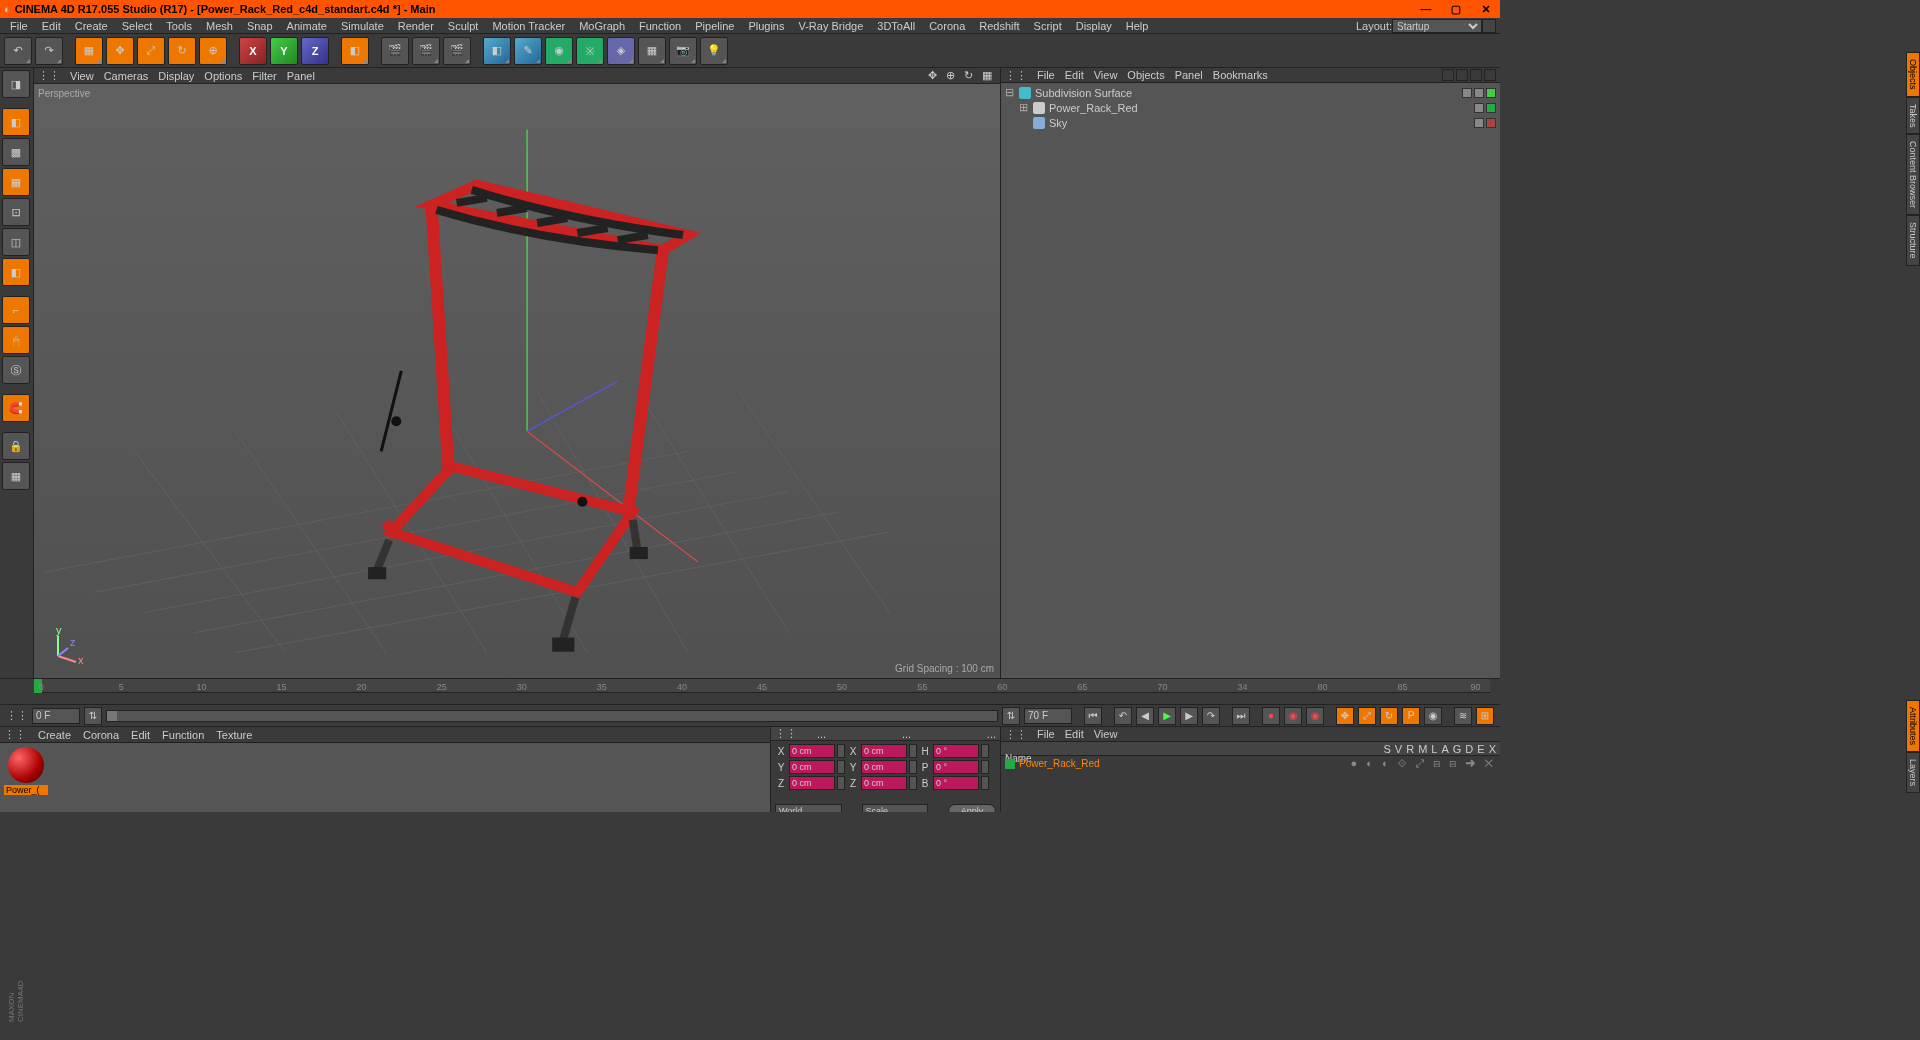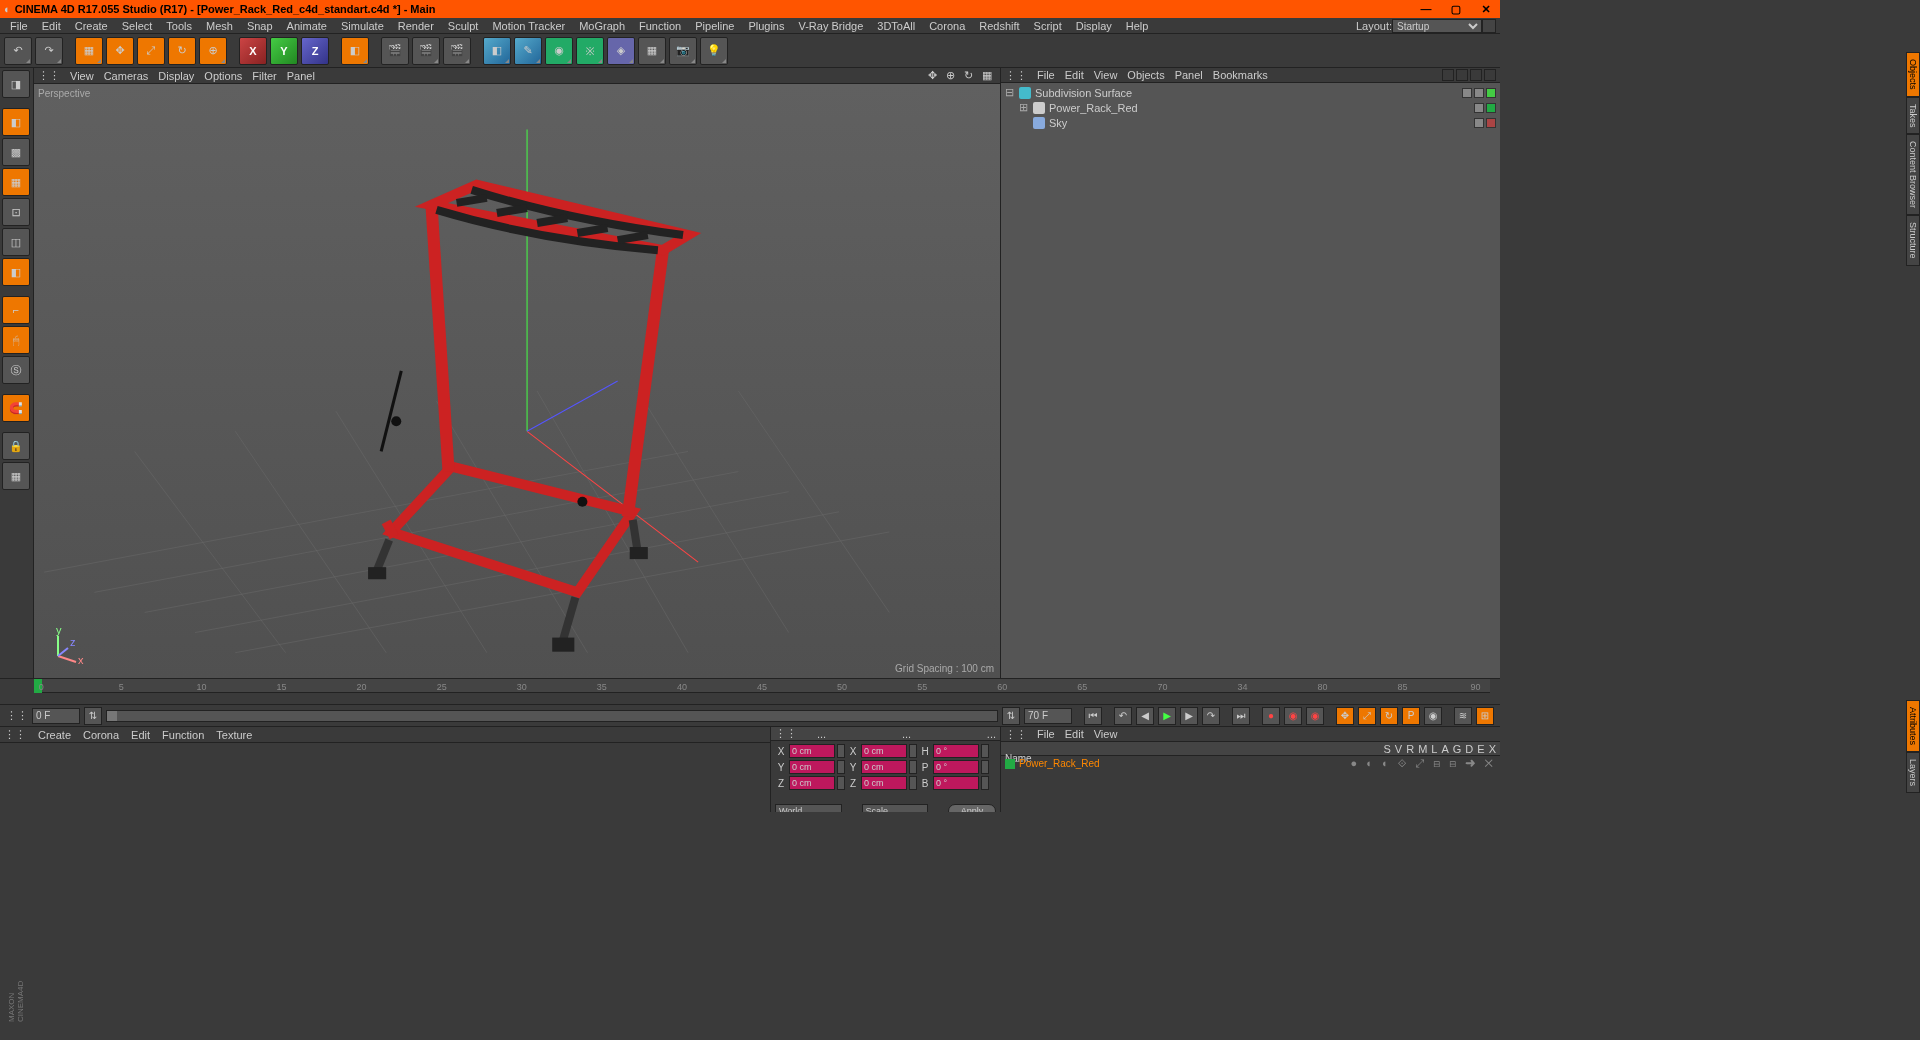--- a/index.html
+++ b/index.html
@@ -402,20 +402,26 @@
 <div class="bottom-row">
   <div class="mat-panel">
     <div class="mat-menus">
       <span>⋮⋮</span>
       <span class="mitem">Create</span>
       <span class="mitem">Corona</span>
       <span class="mitem">Edit</span>
       <span class="mitem">Function</span>
       <span class="mitem">Texture</span>
     </div>
+    <div class="mat-area">
+      <div class="mat-swatch">
+        <div class="mat-ball"></div>
+        <div class="mat-name">Power_(</div>
+      </div>
+    </div>
   </div>
 
   <div class="coord-panel">
     <div class="coord-tabs">
       <span>⋮⋮</span>
       <span>...</span>
       <span style="flex:1"></span>
       <span>...</span>
       <span style="flex:1"></span>
       <span>...</span>

